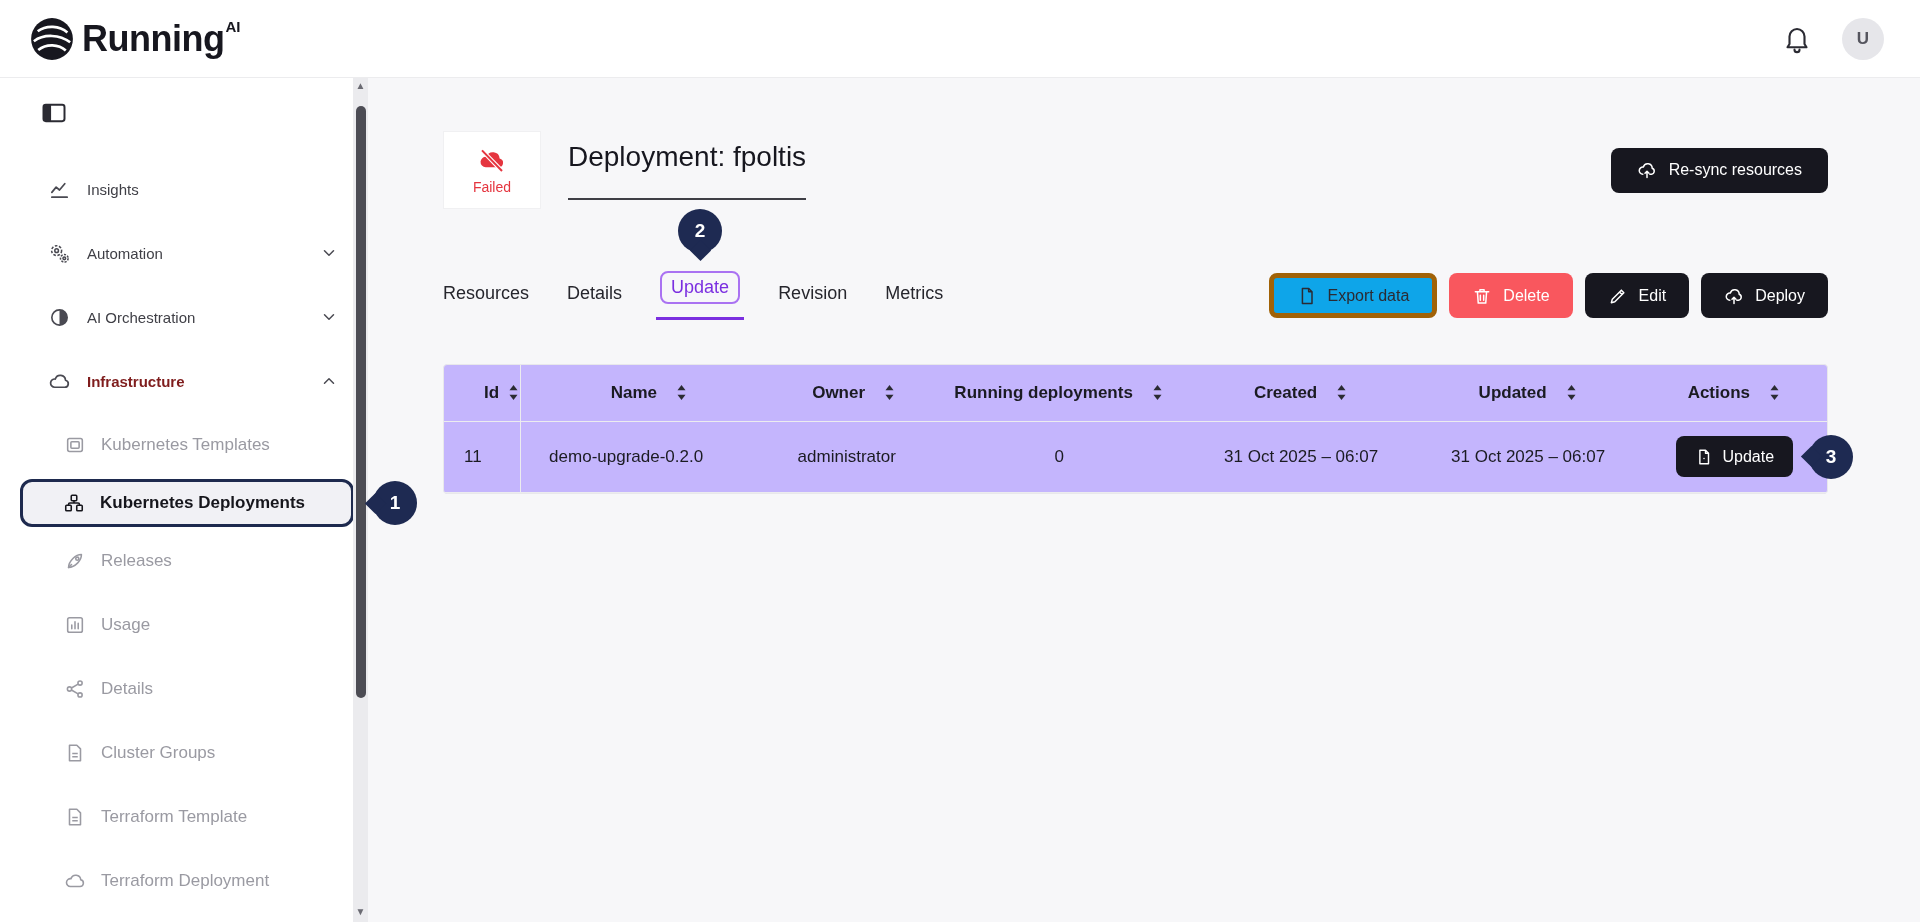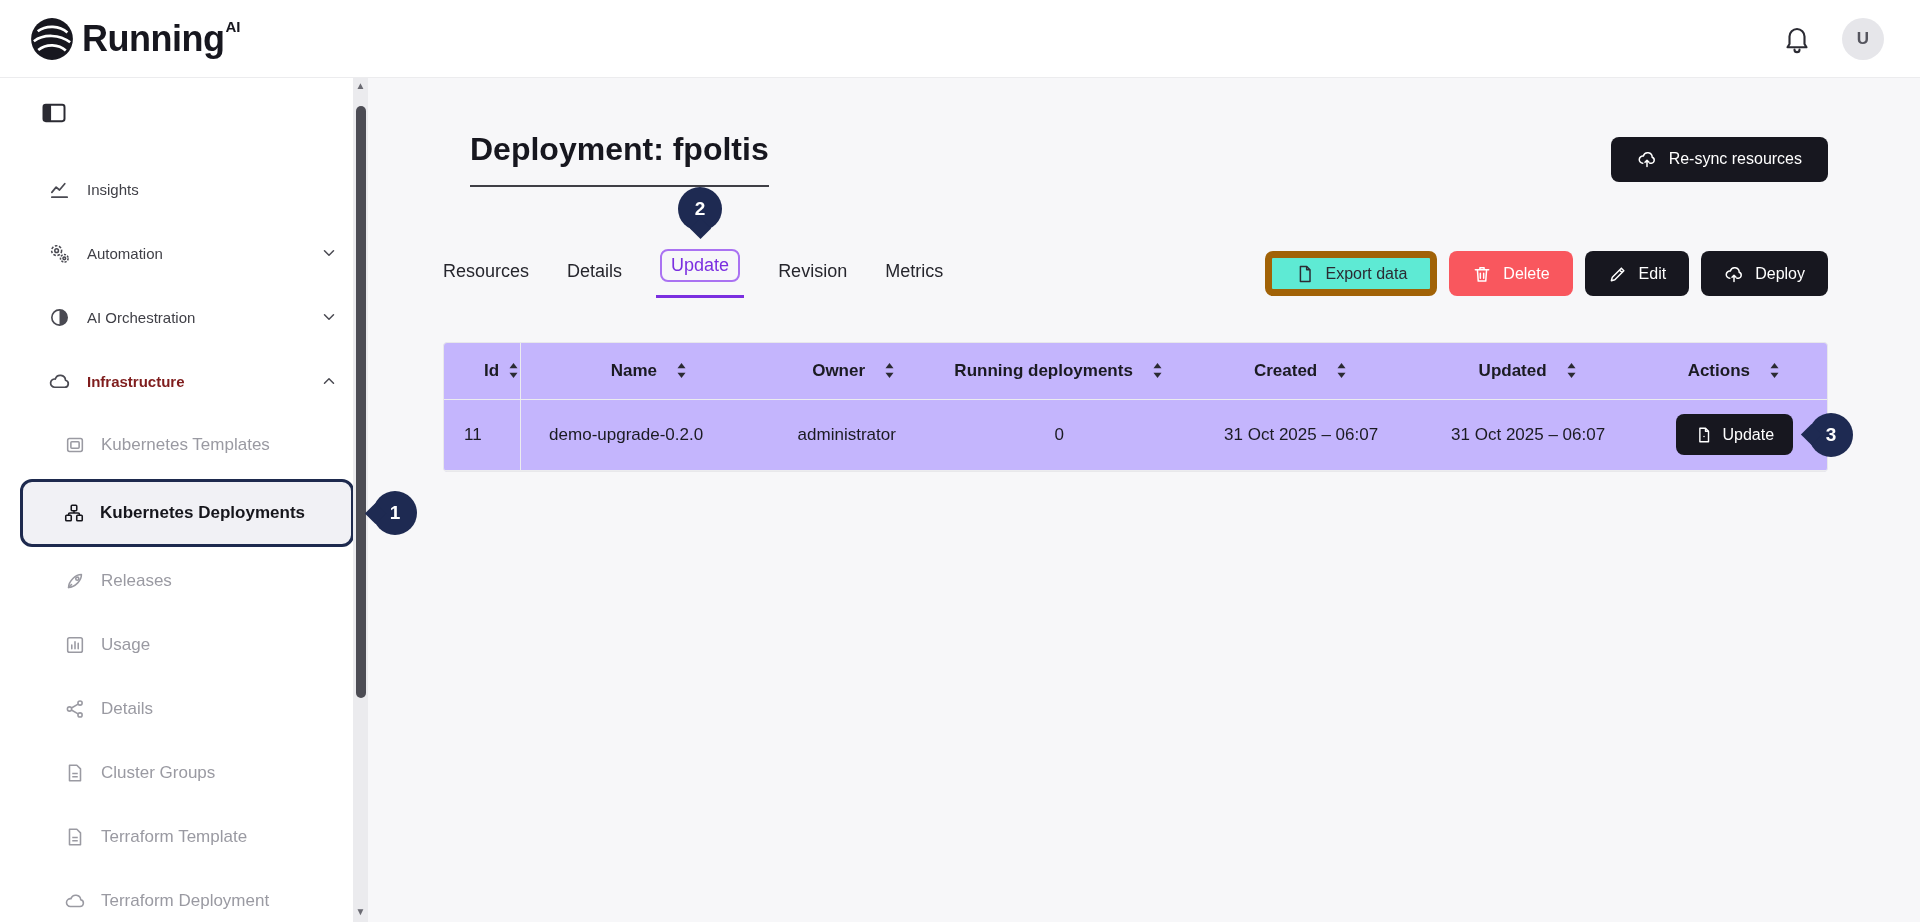--- a/index.html
+++ b/index.html
@@ -22,52 +22,52 @@
   
   .sidebar { width:368px; background:#ffffff; position:relative; flex:0 0 auto; padding-top:21px; }
   .collapse-btn { width:28px; height:28px; margin-left:40px; color:#2b2b33; cursor:pointer; }
   .nav { margin-top:26px; }
   .nav-item { height:64px; display:flex; align-items:center; gap:16px; padding:0 30px 0 48px; font-size:15px; color:#3f3f46; cursor:pointer; }
   .nav-item .nav-icon { width:23px; height:23px; color:#4a4a52; flex:0 0 auto; }
   .nav-item .chev { margin-left:auto; width:18px; height:18px; color:#4a4a52; }
   .nav-item.section-active { color:#7f1d1d; font-weight:700; }
   .sub-item { height:64px; display:flex; align-items:center; gap:15px; padding:0 16px 0 64px; font-size:17px; color:#9a9aa2; cursor:pointer; }
   .sub-item .nav-icon { width:22px; height:22px; color:#9a9aa2; flex:0 0 auto; }
-  .sub-item.active { height:68px; margin:2px 14px 2px 20px; padding:0 14px 0 40px; border:3px solid #1e2a4e; border-radius:12px; background:#f1f1f5; color:#16161c; font-weight:700; position:relative; }
+  .sub-item.active { height:48px; margin:2px 14px 2px 20px; padding:0 14px 0 40px; border:3px solid #1e2a4e; border-radius:12px; background:#f1f1f5; color:#16161c; font-weight:700; position:relative; }
   .sub-item.active .nav-icon { color:#16161c; }
 
   
   .v-scrollbar { position:absolute; top:0; right:0; width:15px; height:100%; background:#ebebee; }
   .v-scrollbar .arrow { position:absolute; left:0; width:15px; height:16px; color:#6b6b73; font-size:10px; line-height:16px; text-align:center; }
   .v-scrollbar .arrow.up { top:0; }
   .v-scrollbar .arrow.down { bottom:2px; }
   .v-thumb { position:absolute; left:2.5px; top:28px; width:10px; height:592px; background:#4c4c54; border-radius:5px; cursor:grab; }
 
   
   .content { flex:1; background:#f7f7f9; padding:53px 92px 0 75px; position:relative; min-width:0; }
 
   .page-head { display:flex; align-items:center; }
   .status-card { width:98px; height:78px; background:#ffffff; border:1px solid #f0f0f2; display:flex; flex-direction:column; align-items:center; justify-content:center; gap:3px; }
   .status-card svg { width:34px; height:30px; }
   .status-label { font-size:14px; color:#e5353f; font-weight:500; }
-  .page-title { margin-left:27px; font-size:32px; font-weight:700; color:#17171f; border-bottom:2px solid #3f3f46; padding-bottom:17px; }
+  .page-title { margin-left:27px; font-size:28px; font-weight:400; color:#17171f; border-bottom:2px solid #3f3f46; padding-bottom:25px; }
   .resync-btn { margin-left:auto; height:45px; background:#17171f; color:#ffffff; border:none; border-radius:8px; font-size:16px; font-weight:500; display:flex; align-items:center; gap:12px; padding:0 26px; cursor:pointer; font-family:inherit; }
   .btn-ico { width:20px; height:20px; flex:0 0 auto; }
 
   
   .tabs-row { margin-top:62px; display:flex; align-items:center; justify-content:space-between; }
   .tabs { display:flex; align-items:flex-end; gap:38px; }
   .tab { font-size:18px; color:#26262d; font-weight:500; padding-bottom:16px; cursor:pointer; position:relative; }
   .tab.active { color:#7b2fe0; }
   .tab.active .tab-pill { border:2px solid #aa72f2; border-radius:8px; padding:4px 9px; display:inline-block; }
   .tab.active .underline { position:absolute; left:-4px; right:-4px; bottom:0; height:3px; background:#7b2fe0; }
 
   .action-btns { display:flex; align-items:center; gap:12px; }
   .btn { height:45px; border-radius:8px; font-size:16px; font-weight:500; display:flex; align-items:center; gap:11px; padding:0 23px; cursor:pointer; border:none; font-family:inherit; }
-  .btn.white { background:#5eead4; border:7px solid #a16207; color:#2b2b33; }
+  .btn.white { background:#0ea5e9; border:5px solid #a16207; color:#2b2b33; }
   .btn.red { background:#f9575e; color:#ffffff; }
   .btn.dark { background:#17171f; color:#ffffff; }
 
   
   .table-card { margin-top:44px; background:#c4b5fd; border:1px solid #e8e8eb; border-radius:4px; }
   table { width:100%; border-collapse:collapse; font-size:17px; color:#1b1b22; }
   thead th { height:56px; font-weight:700; border-bottom:1px solid #ececef; }
   .th-inner { display:flex; align-items:center; justify-content:center; gap:18px; }
   th.col-id .th-inner { justify-content:flex-start; padding-left:20px; gap:8px; }
   .sort-ico { width:13px; height:17px; flex:0 0 auto; cursor:pointer; }
@@ -245,20 +245,28 @@
       <div class="v-scrollbar">
         <div class="arrow up">▲</div>
         <div class="v-thumb"></div>
         <div class="arrow down">▼</div>
       </div>
     </aside>
 
     <main class="content">
 
       <div class="page-head">
+        <div class="status-card">
+          <svg viewBox="0 0 24 24">
+            <path d="M7 17 a4.2 4.2 0 1 1 .6-8.36 A5.4 5.4 0 0 1 18.1 9.9 3.6 3.6 0 0 1 17.3 17 z" fill="#e5353f"></path>
+            <line x1="4" y1="3.5" x2="20" y2="20" stroke="#ffffff" stroke-width="3.4"></line>
+            <line x1="4" y1="3.5" x2="20" y2="20" stroke="#e5353f" stroke-width="1.6"></line>
+          </svg>
+          <span class="status-label">Failed</span>
+        </div>
         <h1 class="page-title">Deployment: fpoltis</h1>
         <button class="resync-btn">
           <svg class="btn-ico" viewBox="0 0 24 24" fill="none" stroke="currentColor" stroke-width="1.8" stroke-linecap="round" stroke-linejoin="round">
             <path d="M7 17 a4.3 4.3 0 1 1 .6-8.56 A5.4 5.4 0 0 1 18.2 10 3.6 3.6 0 0 1 17.4 17 h-2"></path>
             <path d="M12 21 v-7 M9.6 16 L12 13.6 14.4 16"></path>
           </svg>
           <span>Re-sync resources</span>
         </button>
       </div>
 

